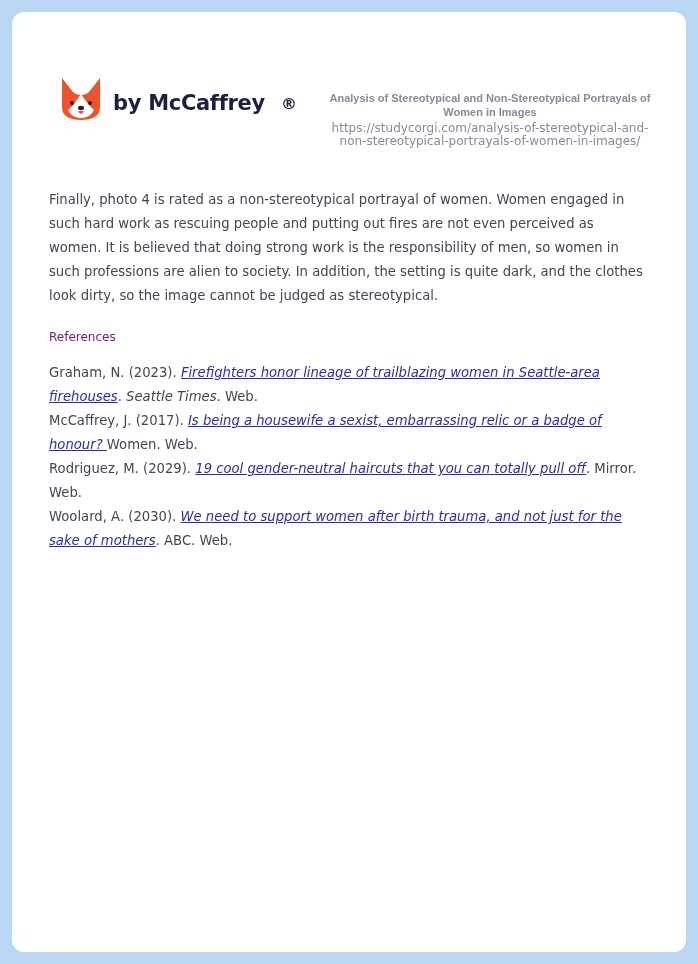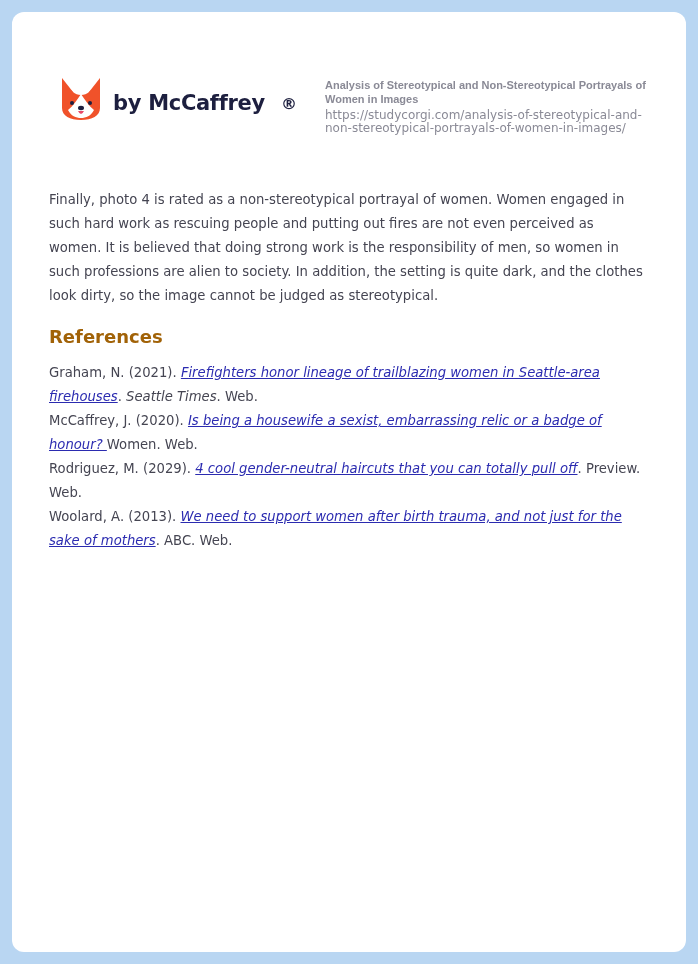--- a/index.html
+++ b/index.html
@@ -55,23 +55,23 @@
       position: absolute;
       left: 222px;
       top: 22px;
       font-size: 16px;
       font-weight: bold;
       color: #1d1f3f;
     }
     .meta {
       position: absolute;
       right: 0;
-      top: 6px;
+      top: 19px;
       width: 330px;
-      text-align: left;
+      text-align: center;
     }
     .meta-title {
       font-family: "Liberation Sans", sans-serif;
       font-weight: bold;
       font-size: 11px;
       line-height: 14px;
       color: #8a8a96;
     }
     .meta-url {
       margin-top: 3px;
@@ -87,23 +87,23 @@
       width: 600px;
       color: #454552;
       font-size: 13.2px;
       line-height: 24px;
     }
     .content p {
       margin: 0;
     }
     .refs-heading {
       margin: 17px 0 12px 0;
-      font-size: 18px;
-      font-weight: bold;
-      color: #a16207;
+      font-size: 12px;
+      font-weight: normal;
+      color: #701a75;
       line-height: 24px;
     }
     .ref {
       margin: 0 0 18px 0;
       line-height: 24px;
     }
     .ref a {
       color: #2b2bb0;
       font-style: italic;
       text-decoration: underline;
@@ -146,27 +146,27 @@
     </div>
   </div>
 
   <div class="content">
     <p>Finally, photo 4 is rated as a non-stereotypical portrayal of women. Women engaged in such hard work as rescuing people and putting out fires are not even perceived as women. It is believed that doing strong work is the responsibility of men, so women in such professions are alien to society. In addition, the setting is quite dark, and the clothes look dirty, so the image cannot be judged as stereotypical.</p>
 
     <h2 class="refs-heading">References</h2>
 
     <div>
       <p class="ref">
-        <span>Graham, N. (2021). </span><a href="#">Firefighters honor lineage of trailblazing women in Seattle-area firehouses</a><span>. </span><span class="ital">Seattle Times</span><span>. Web.</span>
+        <span>Graham, N. (2023). </span><a href="#">Firefighters honor lineage of trailblazing women in Seattle-area firehouses</a><span>. </span><span class="ital">Seattle Times</span><span>. Web.</span>
       </p>
       <p class="ref">
-        <span>McCaffrey, J. (2020). </span><a href="#">Is being a housewife a sexist, embarrassing relic or a badge of honour? </a><span></span><span>Women</span><span>. Web.</span>
+        <span>McCaffrey, J. (2017). </span><a href="#">Is being a housewife a sexist, embarrassing relic or a badge of honour? </a><span></span><span>Women</span><span>. Web.</span>
       </p>
       <p class="ref">
-        <span>Rodriguez, M. (2029). </span><a href="#">4 cool gender-neutral haircuts that you can totally pull off</a><span>. </span><span>Preview</span><span>. Web.</span>
+        <span>Rodriguez, M. (2029). </span><a href="#">19 cool gender-neutral haircuts that you can totally pull off</a><span>. </span><span>Mirror</span><span>. Web.</span>
       </p>
       <p class="ref">
-        <span>Woolard, A. (2013). </span><a href="#">We need to support women after birth trauma, and not just for the sake of mothers</a><span>. </span><span>ABC</span><span>. Web.</span>
+        <span>Woolard, A. (2030). </span><a href="#">We need to support women after birth trauma, and not just for the sake of mothers</a><span>. </span><span>ABC</span><span>. Web.</span>
       </p>
     </div>
   </div>
 
 </div>
 
 </body></html>

